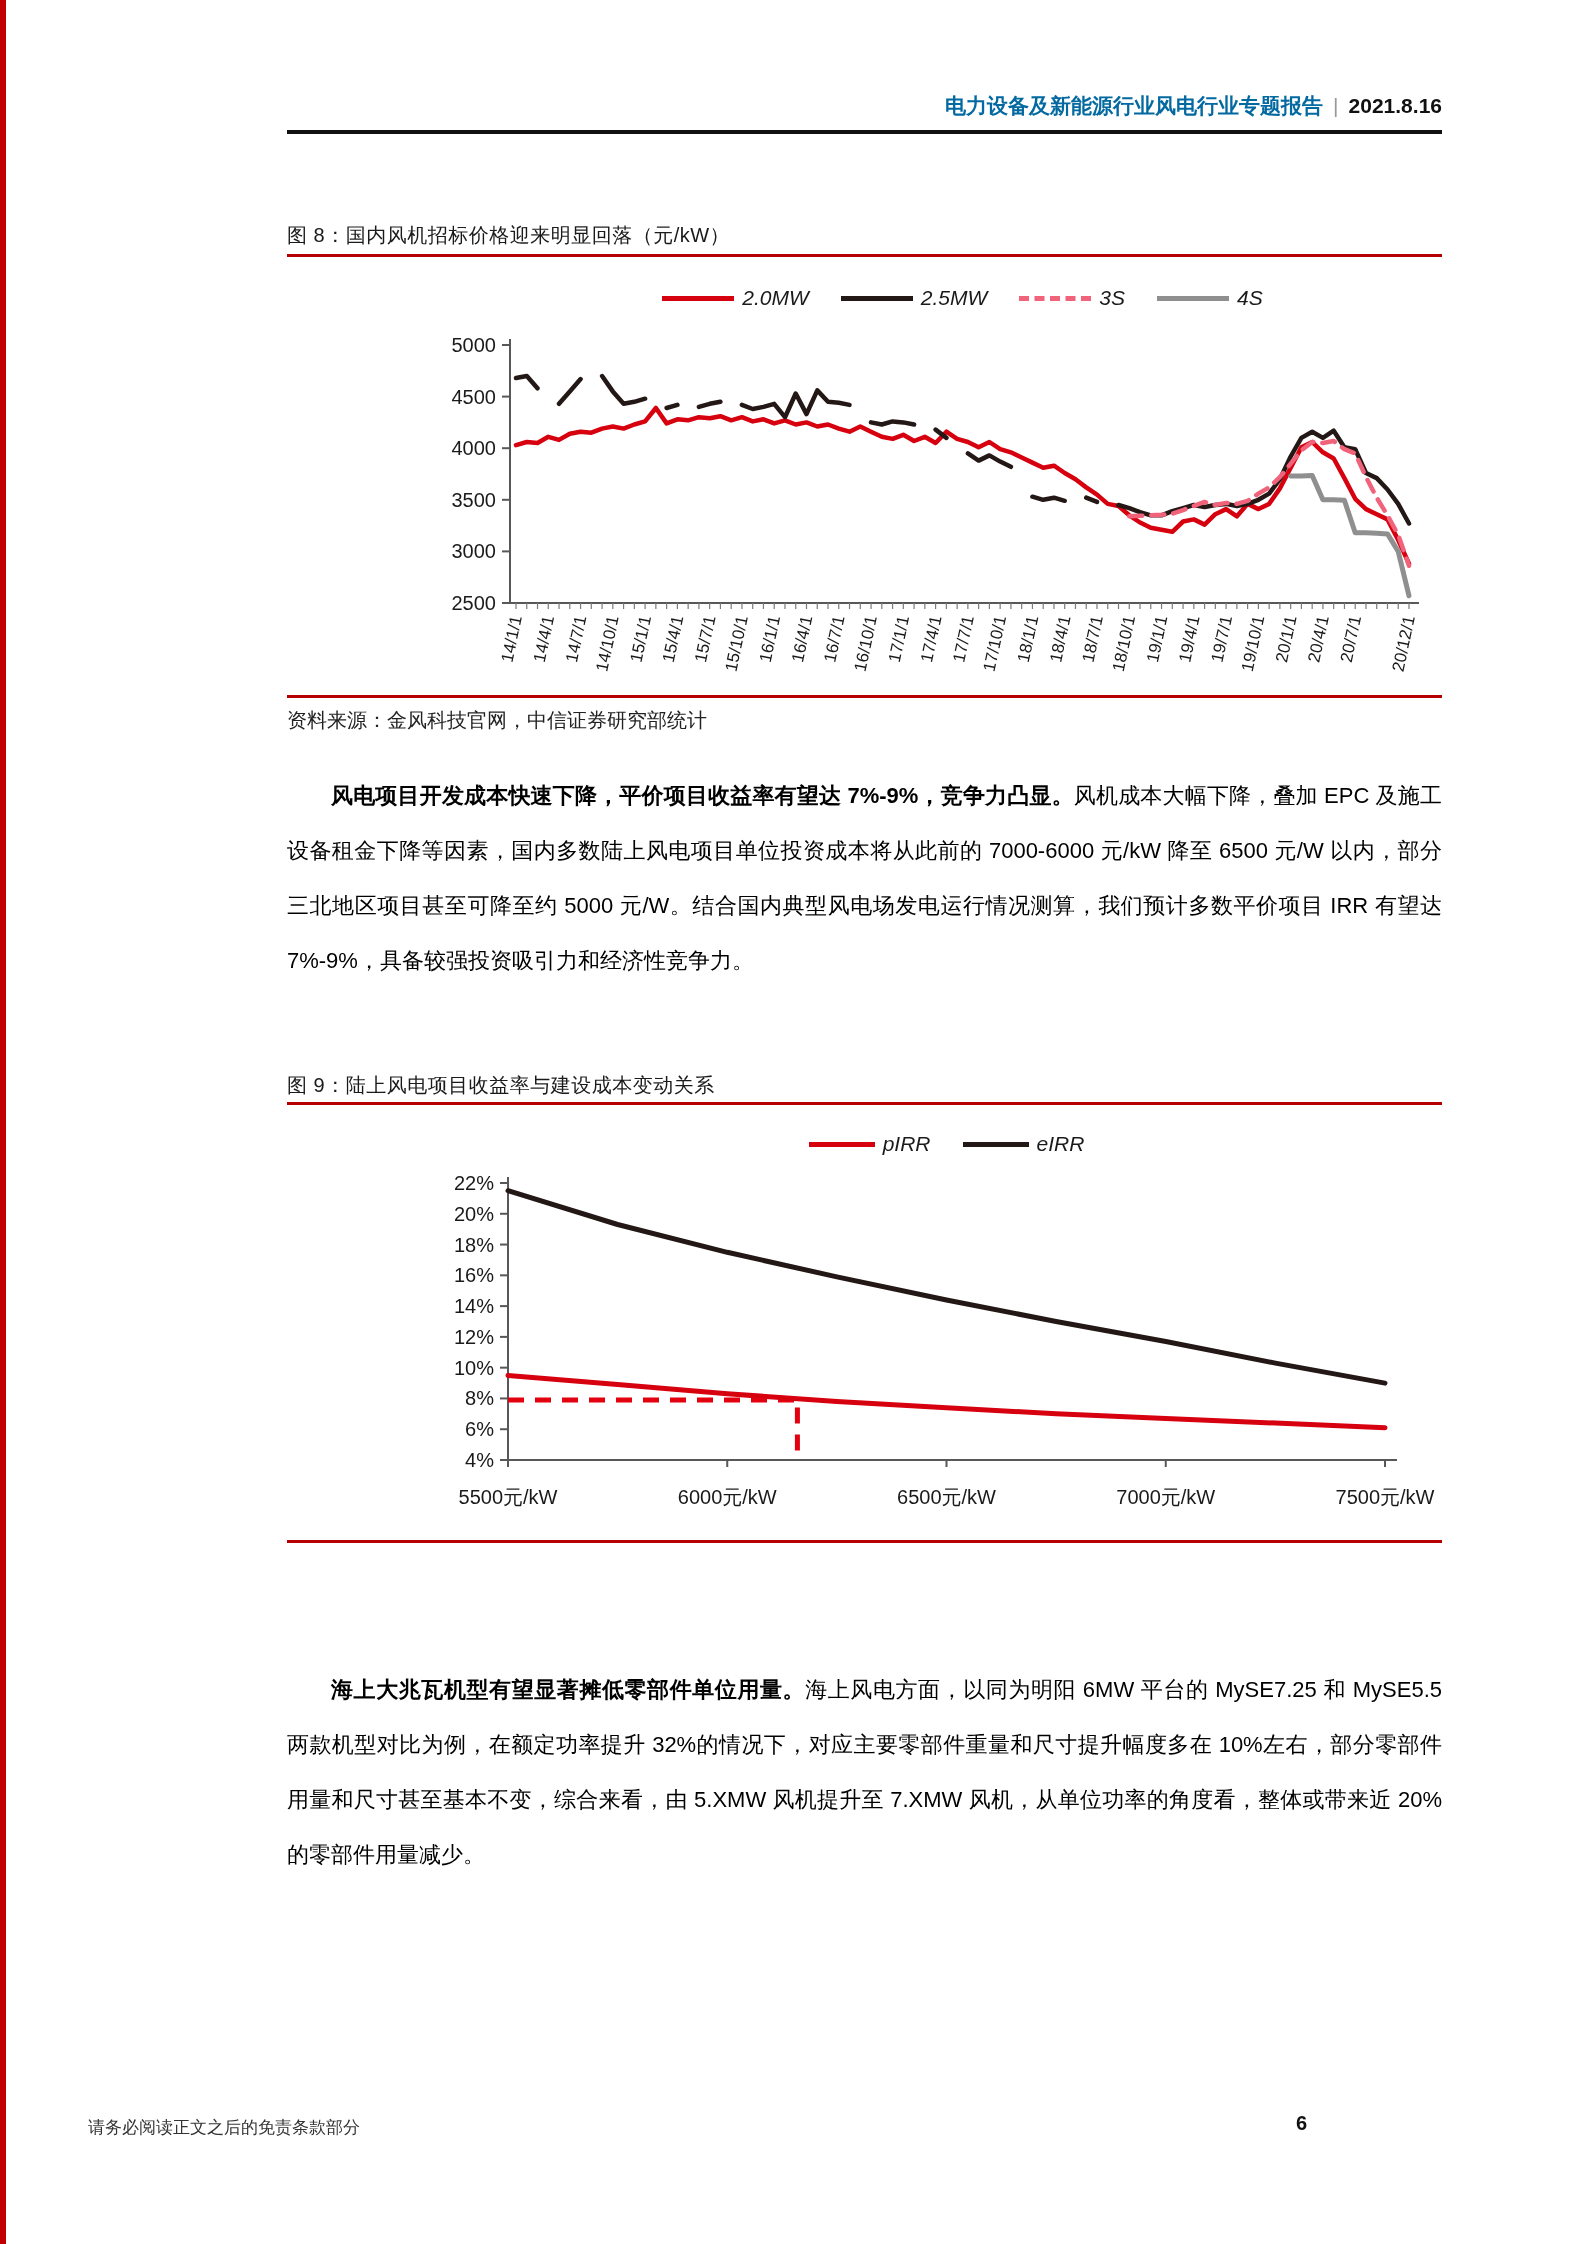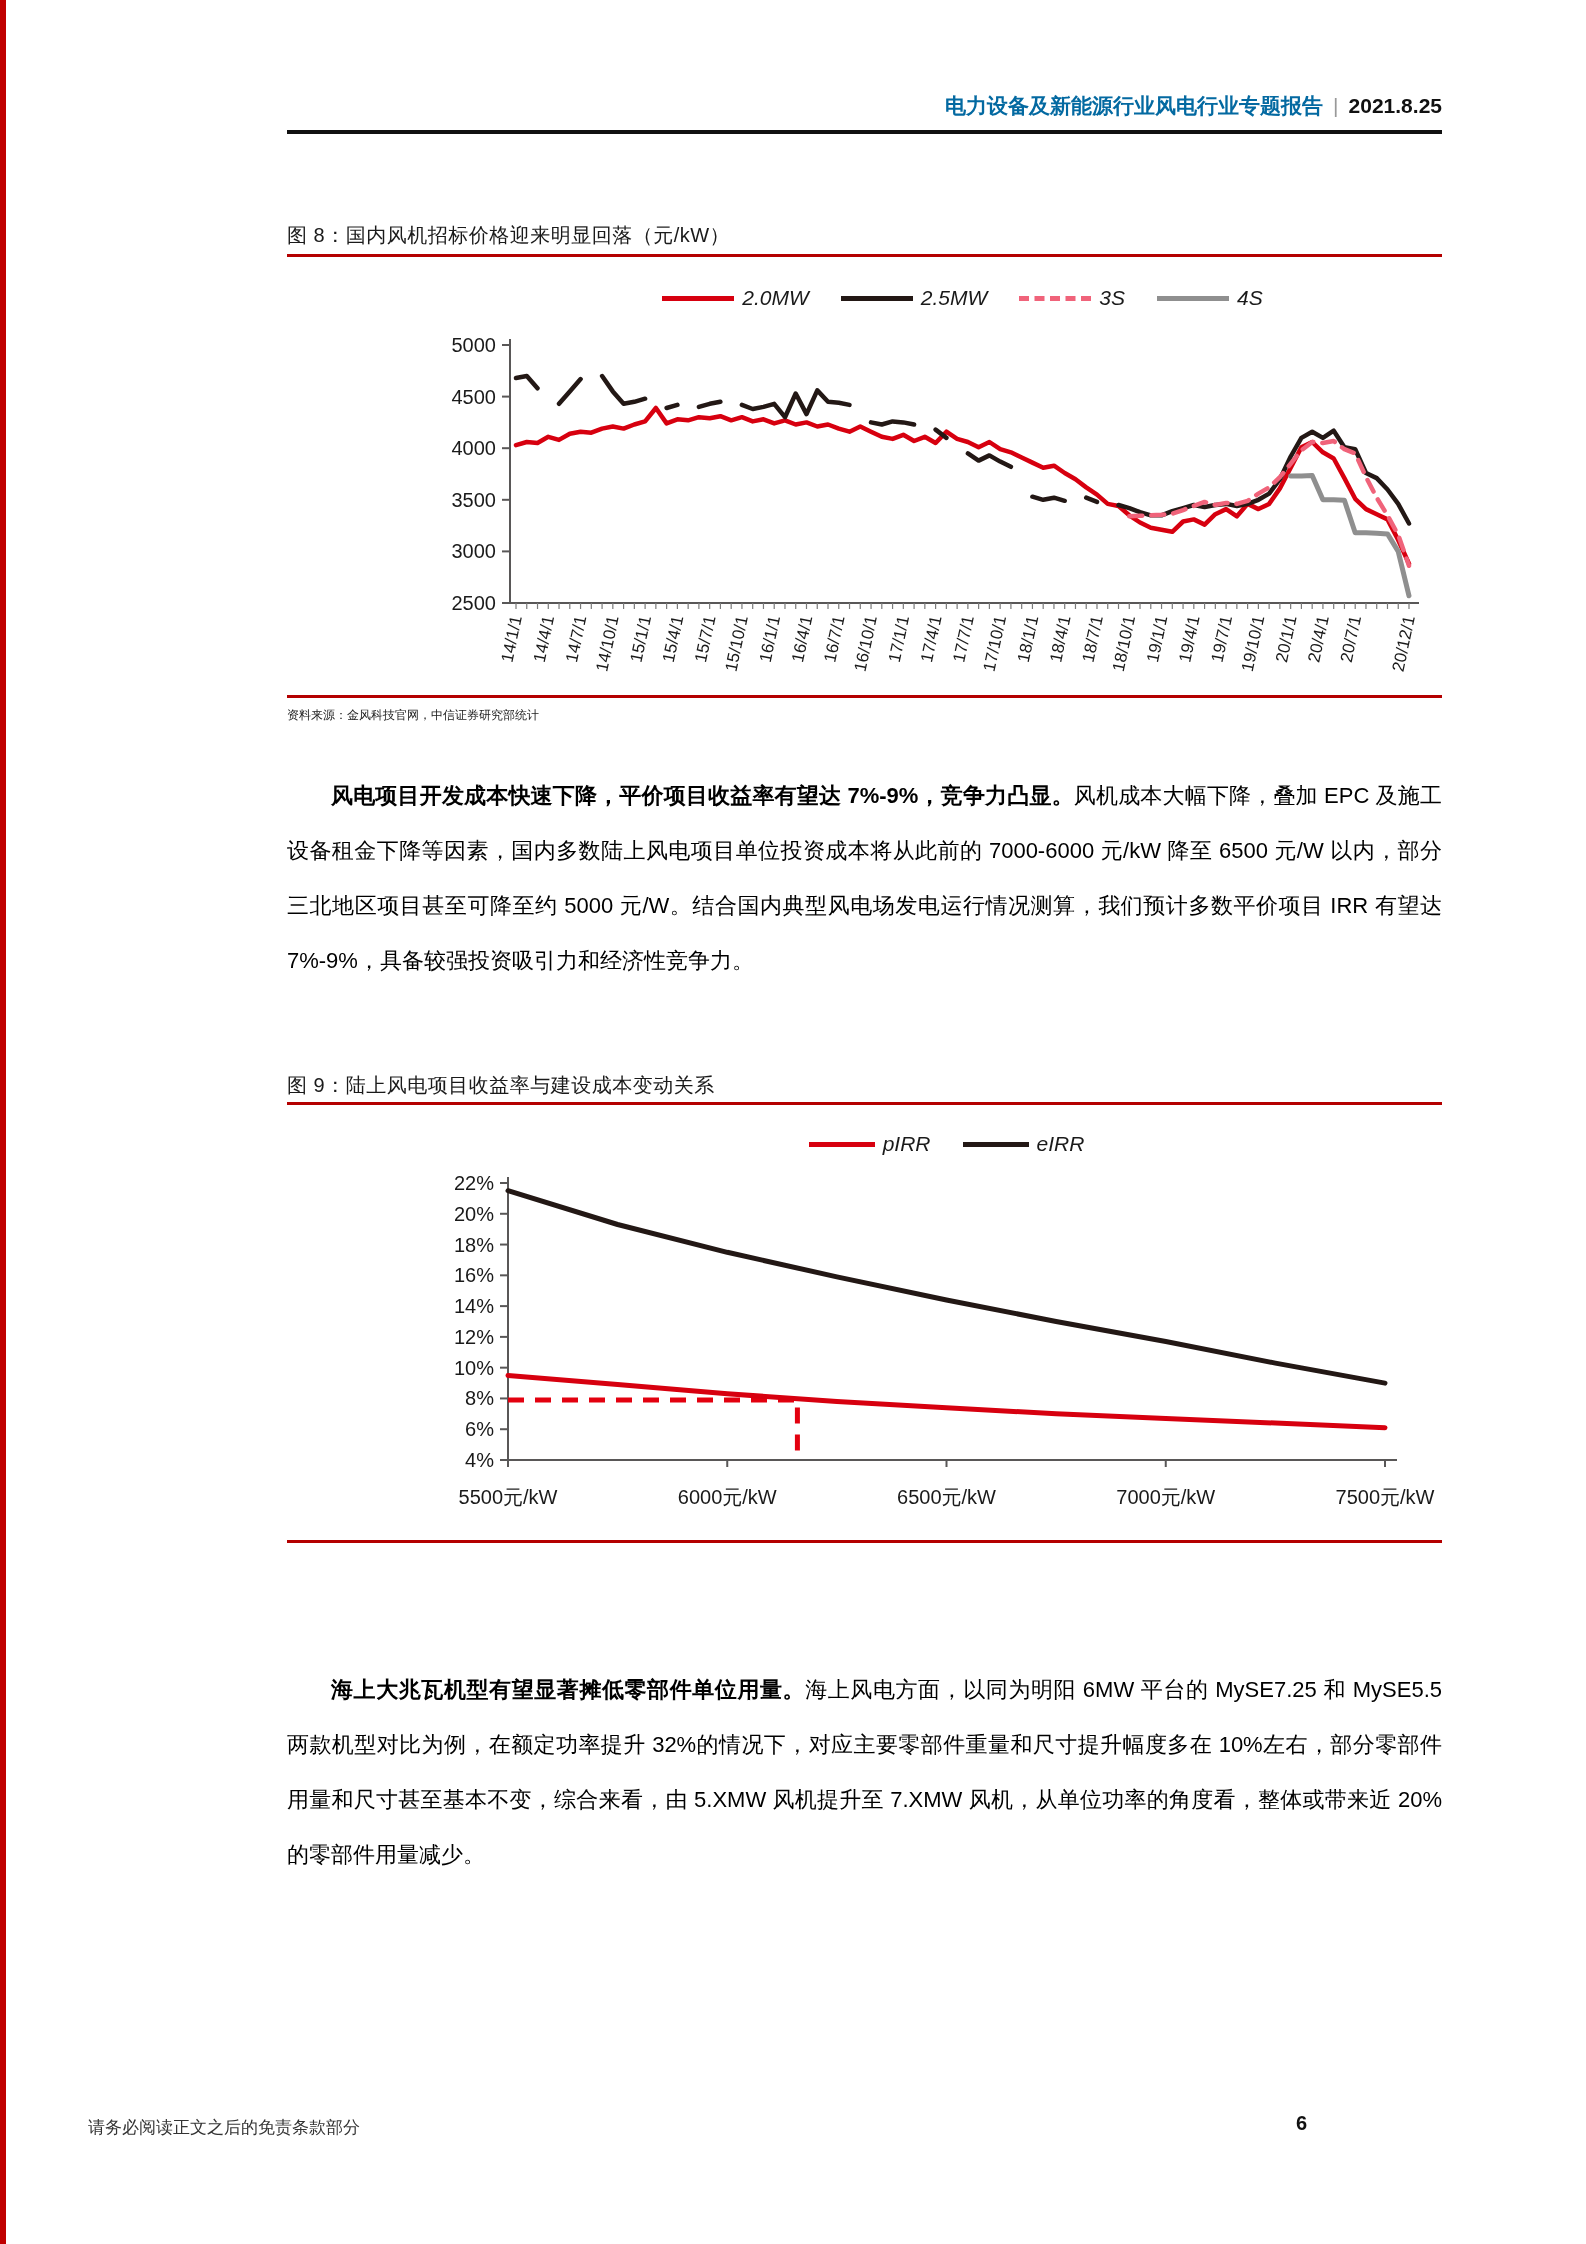--- a/index.html
+++ b/index.html
@@ -11,21 +11,21 @@
   .header .htitle{color:#0369a1;}
   .header .hdiv{color:#999;font-weight:normal;margin:0 10px;}
   .header .hdate{color:#111;}
   .blackrule{left:287px;top:130px;width:1155px;height:4px;background:#111;}
   .figcap{left:287px;font-size:20px;color:#1a1a1a;letter-spacing:.5px;}
   .redline{left:287px;width:1155px;height:3px;background:#b40000;}
   .legend{display:flex;align-items:center;justify-content:center;font-style:italic;}
   .legend .item{display:flex;align-items:center;margin:0 16px;}
   .legend .sw{display:inline-block;width:72px;height:0;margin-right:8px;}
   .legend .lbl{font-size:21px;color:#1a1a1a;}
-  .src{left:287px;width:1155px;font-size:12px;color:#222;}
+  .src{left:287px;width:1155px;font-size:20px;color:#222;}
   .src .notegap{display:inline-block;width:42px;}
   .para{left:287px;width:1155px;font-size:22px;line-height:55px;color:#000;
         text-align:justify;text-justify:inter-ideograph;text-indent:2em;}
   .para .lead{font-weight:bold;}
   .footer-disc{left:88px;top:2116px;font-size:17px;color:#333;}
   .footer-page{left:1296px;top:2112px;font-size:20px;font-weight:bold;color:#111;}
   svg{overflow:visible;display:block;}
   svg text{font-family:"Liberation Sans","DejaVu Sans",sans-serif;fill:#1a1a1a;}
   .ax{stroke:#595757;stroke-width:2;}
   .tick{stroke:#7a7a7a;stroke-width:1.2;}
@@ -34,21 +34,21 @@
   .guide{fill:none;stroke:#e3000f;stroke-width:5;stroke-dasharray:16 11;}
 </style>
 </head>
 <body>
 
 <div id="page">
 
   <div class="abs leftbar"></div>
 
   <div class="abs header">
-    <span class="htitle">电力设备及新能源行业风电行业专题报告</span><span class="hdiv">|</span><span class="hdate">2021.8.25</span>
+    <span class="htitle">电力设备及新能源行业风电行业专题报告</span><span class="hdiv">|</span><span class="hdate">2021.8.16</span>
   </div>
   <div class="abs blackrule"></div>
 
   <div class="abs figcap" style="top:222px;">图 8：国内风机招标价格迎来明显回落（元/kW）</div>
   <div class="abs redline" style="top:254px;"></div>
 
   <div class="abs legend" style="left:510px;top:286px;width:905px;">
     <span class="item">
       <span class="sw" style="border-top: 5px solid rgb(215, 0, 15);"></span>
       <span class="lbl">2.0MW</span>

